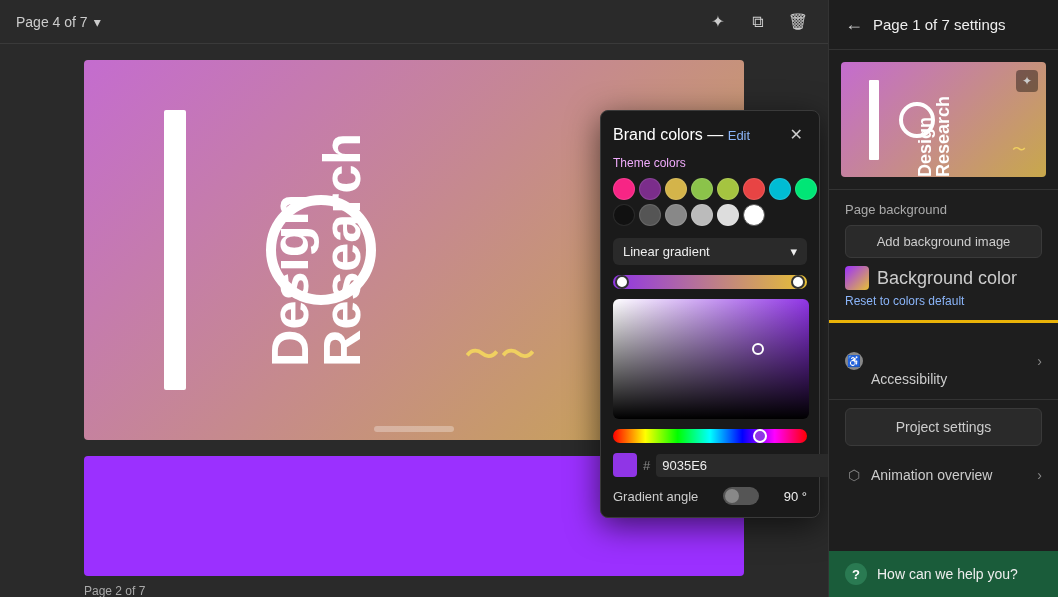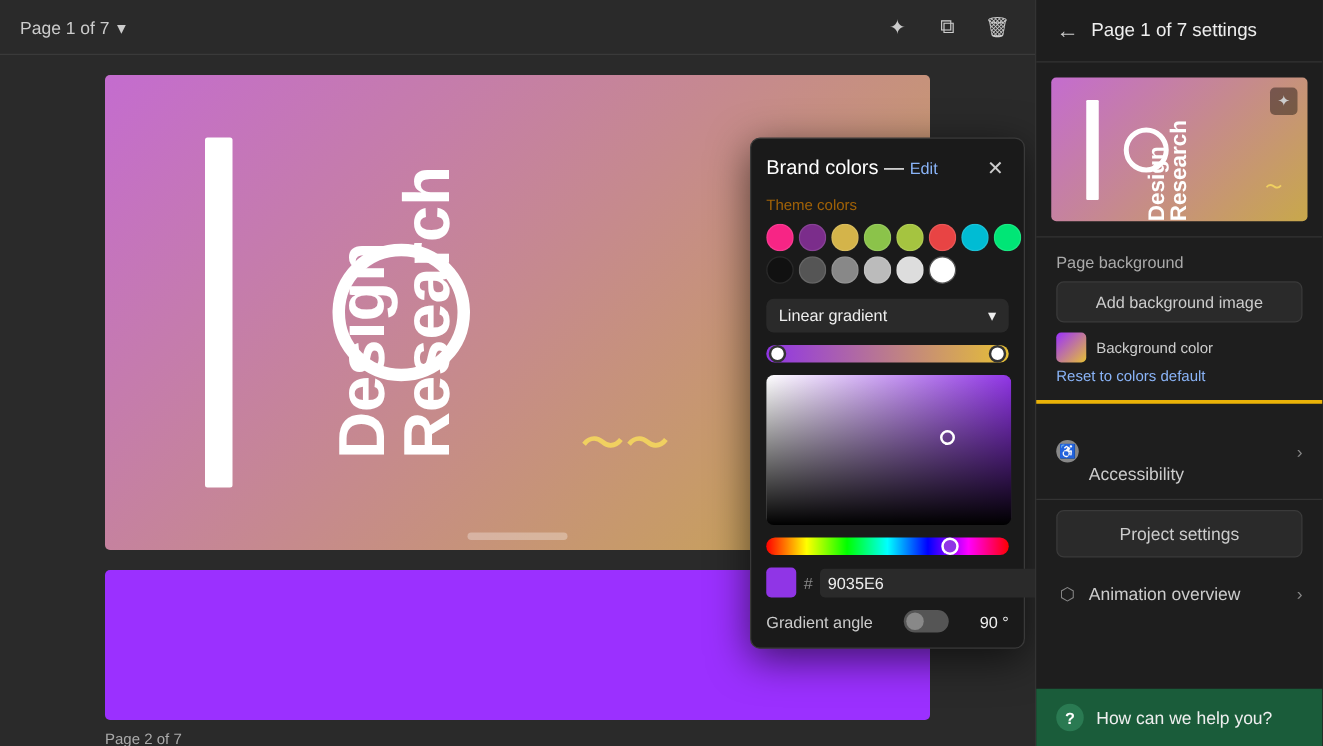--- a/index.html
+++ b/index.html
@@ -204,21 +204,21 @@
       align-items: center;
       gap: 4px;
       font-size: 13px;
       color: #8ab4f8;
       cursor: pointer;
       margin-bottom: 12px;
     }
 
     .theme-colors-label {
       font-size: 12px;
-      color: #a16207;
+      color: #f0abfc;
       margin-bottom: 8px;
     }
 
     .color-grid {
       display: grid;
       grid-template-columns: repeat(8, 22px);
       gap: 4px;
       margin-bottom: 12px;
     }
 
@@ -493,21 +493,21 @@
 
     .bg-swatch {
       width: 24px;
       height: 24px;
       border-radius: 4px;
       background: linear-gradient(135deg, #9b30ff, #e6c035);
       cursor: pointer;
     }
 
     .bg-label {
-      font-size: 12px;
+      font-size: 18px;
       color: #ccc;
     }
 
     .reset-link {
       font-size: 12px;
       color: #8ab4f8;
       cursor: pointer;
       text-decoration: none;
       margin-top: 4px;
       display: block;
@@ -622,21 +622,21 @@
       color: #eee;
     }
   </style>
 </head>
 <body>
 
 <div class="left-panel">
 
   <div class="top-bar">
     <div class="page-indicator">
-      <span>Page 1 of 7</span>
+      <span>Page 4 of 7</span>
       <span>▾</span>
     </div>
     <div class="top-bar-icons">
       <div class="icon-btn">✦</div>
       <div class="icon-btn">⧉</div>
       <div class="icon-btn">🗑</div>
     </div>
   </div>
 
   <div class="slides-container">

